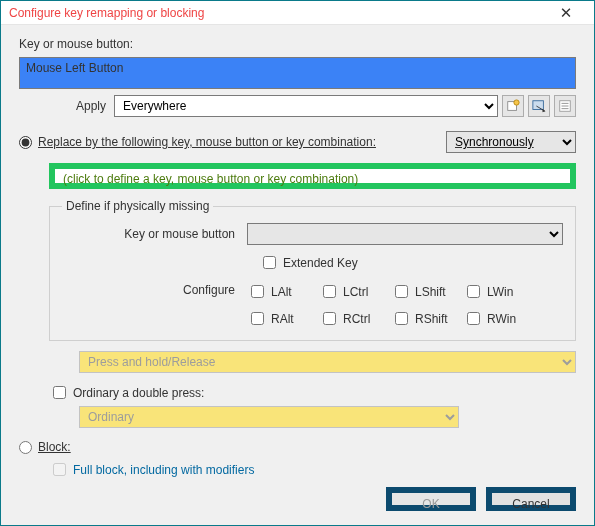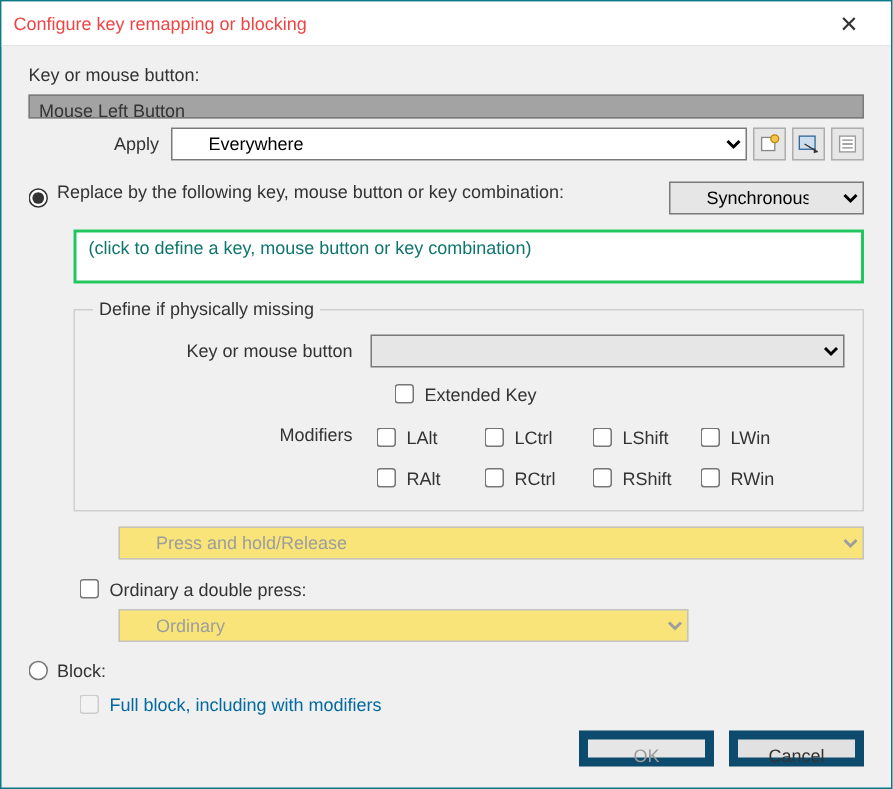--- a/index.html
+++ b/index.html
@@ -3,30 +3,30 @@
 <meta charset="utf-8">
 <style>
 * { box-sizing: border-box; font-family: "Segoe UI", Tahoma, sans-serif; font-size: 12px; }
 body { margin: 0; background: #f0f0f0; width: 595px; height: 526px; border: 1px solid #0a7a8a; display: flex; flex-direction: column; color: #333; }
 .titlebar { height: 30px; background: #fff; display: flex; align-items: center; padding: 0 8px; border-bottom: 1px solid #e5e5e5; }
 .titlebar .title { flex: 1; color: #ef4444; }
 .titlebar .close { width: 40px; text-align: center; font-size: 15px; color: #333; cursor: default; }
 .content { padding: 12px 18px 14px 18px; flex: 1; display: flex; flex-direction: column; }
 .row { display: flex; align-items: center; margin-bottom: 6px; }
 .label { color: #333; }
-.textbox { width: 100%; height: 16px; border: 1px solid #7a7a7a; background: #a3a3a3; padding: 0 6px; line-height: 20px; }
+.textbox { width: 100%; height: 32px; border: 1px solid #7a7a7a; background: #3b82f6; padding: 0 6px; line-height: 20px; }
 .apply-row { display: flex; align-items: center; margin: 6px 0 14px 0; }
 .apply-label { width: 95px; text-align: right; padding-right: 8px; }
-select, .sel { height: 22px; border: 1px solid #7a7a7a; background: #e9e9e9; padding: 0 20px; }
+select, .sel { height: 22px; border: 1px solid #7a7a7a; background: #e9e9e9; padding: 0 4px; }
 .iconbtn { width: 22px; height: 22px; border: 1px solid #adadad; background: #e6e6e6; margin-left: 4px; display: inline-flex; align-items: center; justify-content: center; }
 .iconbtn svg { width: 14px; height: 14px; }
-.radio-row { display: flex; gap: 6px; margin-bottom: 6px; }
+.radio-row { display: flex; align-items: center; gap: 6px; margin-bottom: 6px; text-decoration: underline; }
 .radio-row input[type=radio] { margin: 0; }
 .sync-sel { width: 130px; margin-left: 10px; background: #e6e6e6; }
-.define-box { border: 2px solid #22c55e; background: #fff; height: 36px; padding: 0 8px; line-height: 20px; color: #0f766e; margin: 4px 0 10px 30px; }
+.define-box { border: 6px solid #22c55e; background: #fff; height: 26px; padding: 0 8px; line-height: 20px; color: #4d7c0f; margin: 4px 0 10px 30px; }
 fieldset { border: 1px solid #cfcfcf; margin: 0 0 10px 30px; padding: 10px 12px 12px 12px; }
 legend { padding: 0 4px; color: #333; }
 .km-row { display: flex; align-items: center; margin-bottom: 8px; }
 .km-label { width: 185px; text-align: right; padding-right: 12px; }
 .km-sel { flex: 1; background: #e6e6e6; }
 .chk-row { display: flex; align-items: center; margin-left: 197px; gap: 4px; }
 .mods { display: flex; margin-top: 10px; }
 .mods-label { width: 185px; text-align: right; padding-right: 12px; padding-top: 1px; }
 .mods-grid { display: grid; grid-template-columns: repeat(4, 70px); row-gap: 8px; column-gap: 2px; }
 .mods-grid label { display: flex; align-items: center; gap: 4px; }
@@ -98,21 +98,21 @@
       <span class="km-label">Key or mouse button</span>
       <select class="sel km-sel">
         <option></option>
       </select>
     </div>
     <div class="chk-row">
       <input type="checkbox" style="">
       <span>Extended Key</span>
     </div>
     <div class="mods">
-      <span class="mods-label">Modifiers</span>
+      <span class="mods-label">Configure</span>
       <div class="mods-grid">
         <label>
             <input type="checkbox" style="">
             <span>LAlt</span>
           </label>
         <label>
             <input type="checkbox" style="">
             <span>LCtrl</span>
           </label>
         <label>

